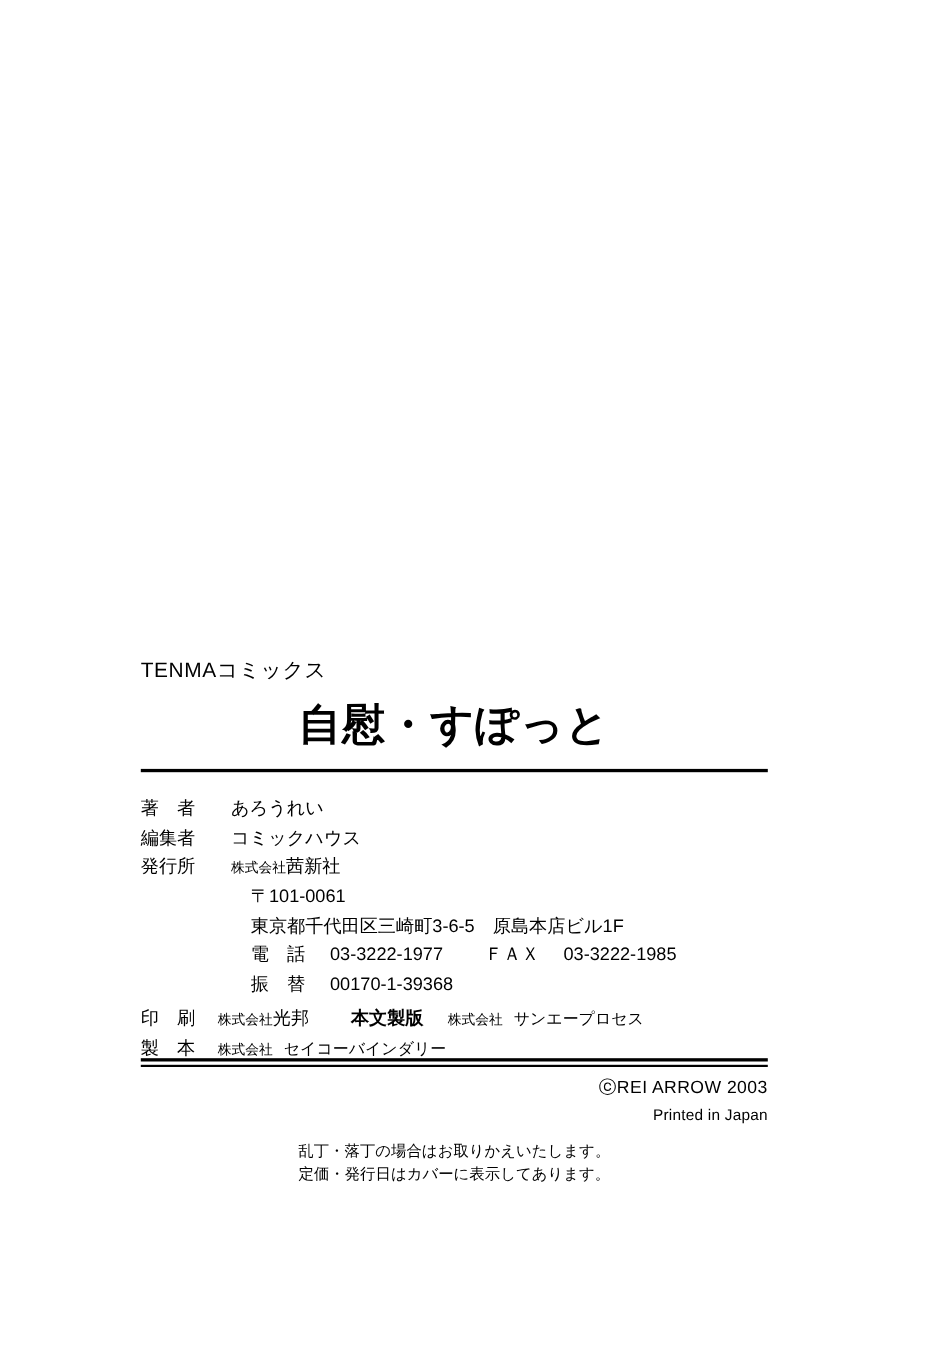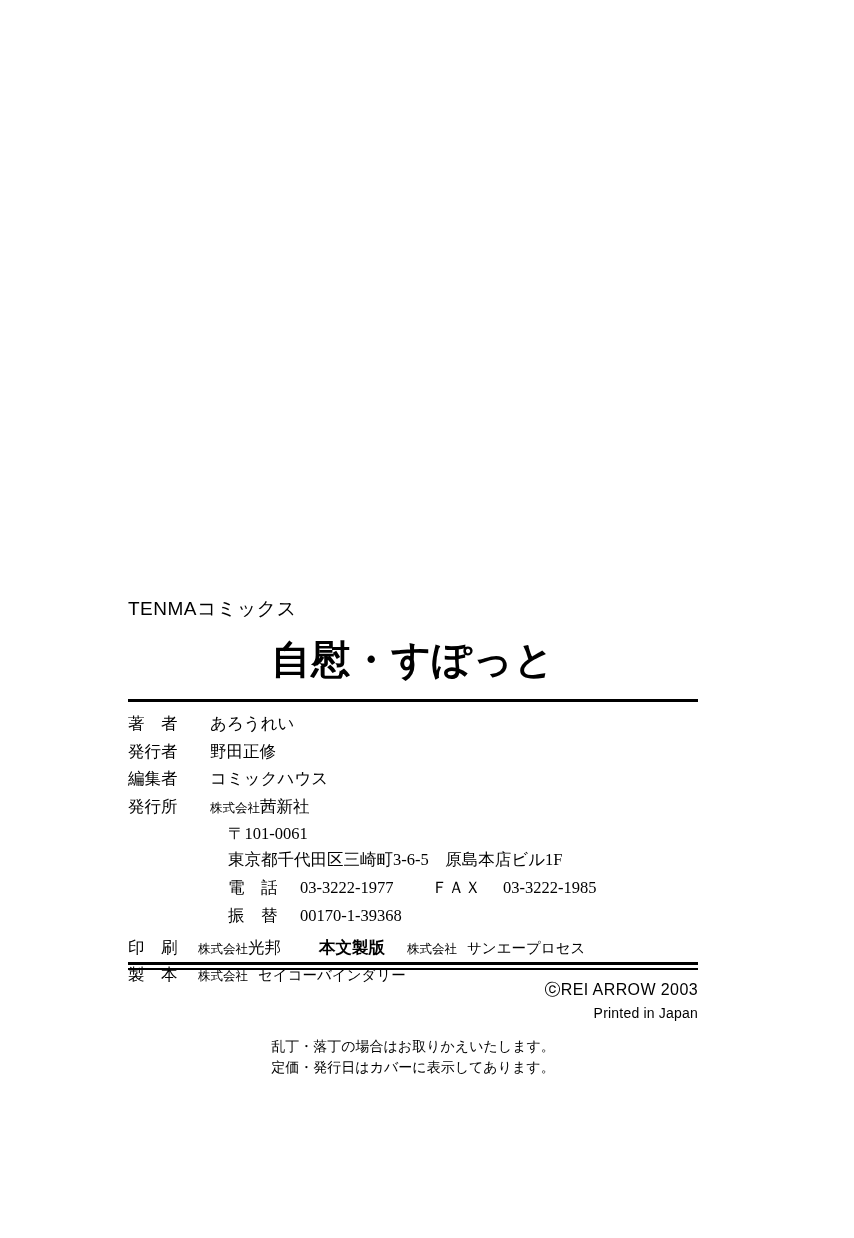--- a/index.html
+++ b/index.html
@@ -62,38 +62,37 @@
     left: 128px;
     top: 962px;
     width: 570px;
     border-top: 3px solid #000;
     border-bottom: 2px solid #000;
     height: 3px;
     box-sizing: content-box;
   }
 
   .credits {
-    margin-top: 8px;
+    margin-top: 20px;
     font-size: 16.5px;
     line-height: 1.62;
   }
 
   .crow {
     display: flex;
     align-items: baseline;
     white-space: nowrap;
   }
 
   .lbl {
     display: inline-block;
     letter-spacing: 0;
   }
   .val {
     display: inline-block;
-    font-family: Liberation Serif, serif;
   }
 
   .lbl-w1 { width: 82px; }          
   .lbl-w2 { width: 60px; }          
 
   .small {
     font-size: 12.5px;
   }
   .mid {
     font-size: 14.5px;
@@ -149,24 +148,20 @@
 
     <div class="rule-top"></div>
 
     <div class="credits">
 
       <div class="crow">
         <span class="lbl lbl-w1">著　者</span>
         <span class="val">あろうれい</span>
       </div>
 
-      <div class="crow">
-        <span class="lbl lbl-w1">発行者</span>
-        <span class="val">野田正修</span>
-      </div>
 
       <div class="crow">
         <span class="lbl lbl-w1">編集者</span>
         <span class="val">コミックハウス</span>
       </div>
 
       <div class="crow">
         <span class="lbl lbl-w1">発行所</span>
         <span class="small">株式会社</span>
         <span class="val">茜新社</span>

